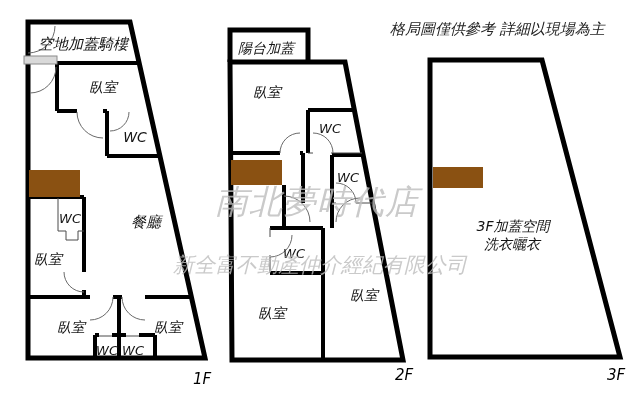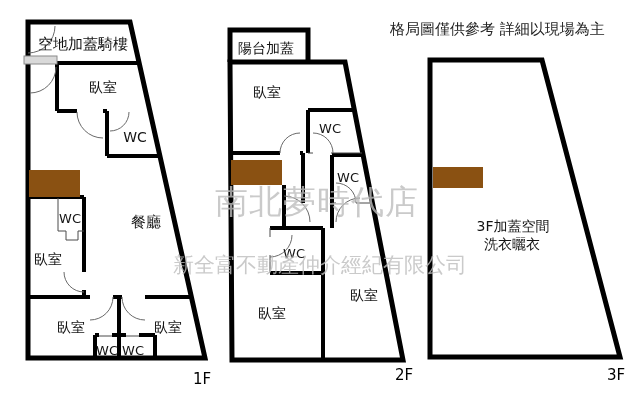--- a/index.html
+++ b/index.html
@@ -1,17 +1,17 @@
 <!DOCTYPE html>
 <html><head>
 <meta charset="utf-8">
 <style>
   html,body{margin:0;padding:0;background:#ffffff;}
   .canvas{position:relative;width:640px;height:404px;background:#ffffff;overflow:hidden;
-          font-family:"DejaVu Sans",sans-serif;}
+          font-family:"DejaVu Sans",sans-serif;font-style:italic;}
   svg{position:absolute;left:0;top:0;}
   .wall-outer{fill:none;stroke:#000;stroke-width:5;stroke-linejoin:miter;}
   .wall{fill:none;stroke:#000;stroke-width:4;stroke-linecap:butt;}
   .thin{fill:none;stroke:#4a4a4a;stroke-width:1;}
   .arc{fill:none;stroke:#6a6a6a;stroke-width:1;}
   .room-label{font-family:"DejaVu Sans",sans-serif;fill:#141414;}
   .floor-label{font-family:"DejaVu Sans",sans-serif;fill:#000;font-size:15px;}
   .disclaimer{font-family:"DejaVu Sans",sans-serif;fill:#222;font-size:15px;}
   .watermark1{font-family:"DejaVu Serif",serif;font-size:33px;opacity:0.8;letter-spacing:1px;}
   .watermark2{font-family:"DejaVu Serif",serif;font-size:21px;opacity:0.8;}

